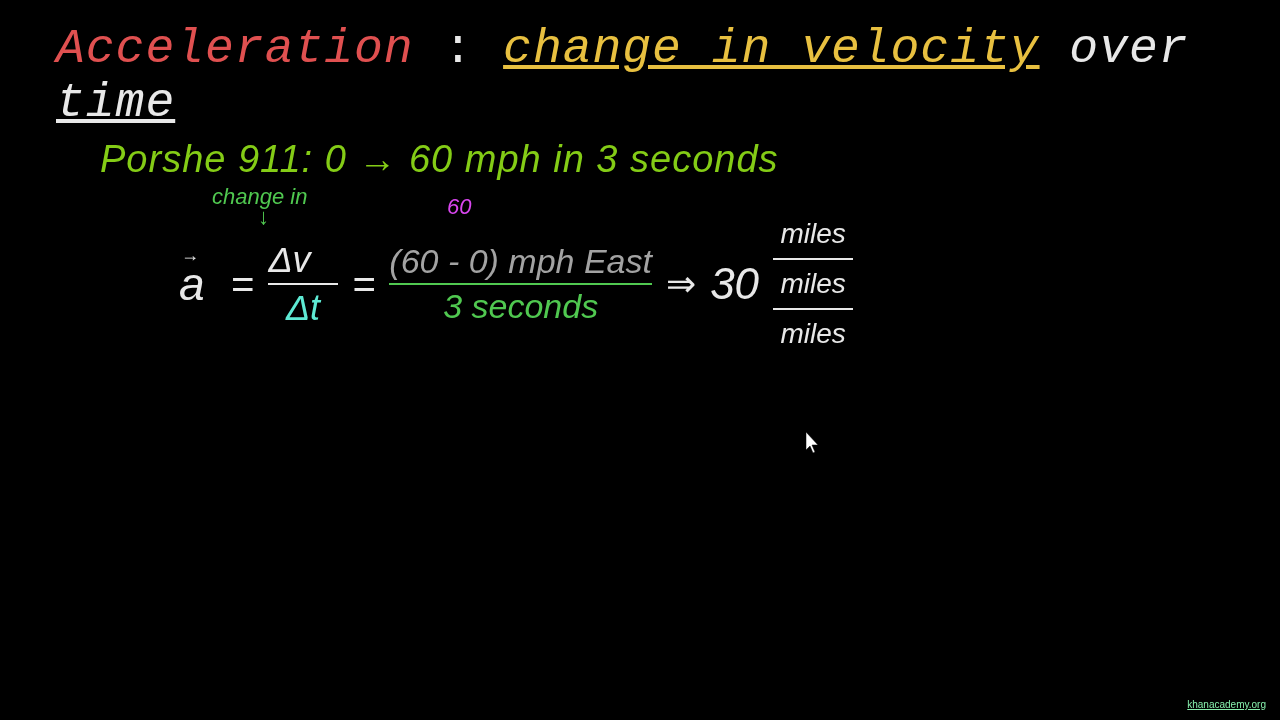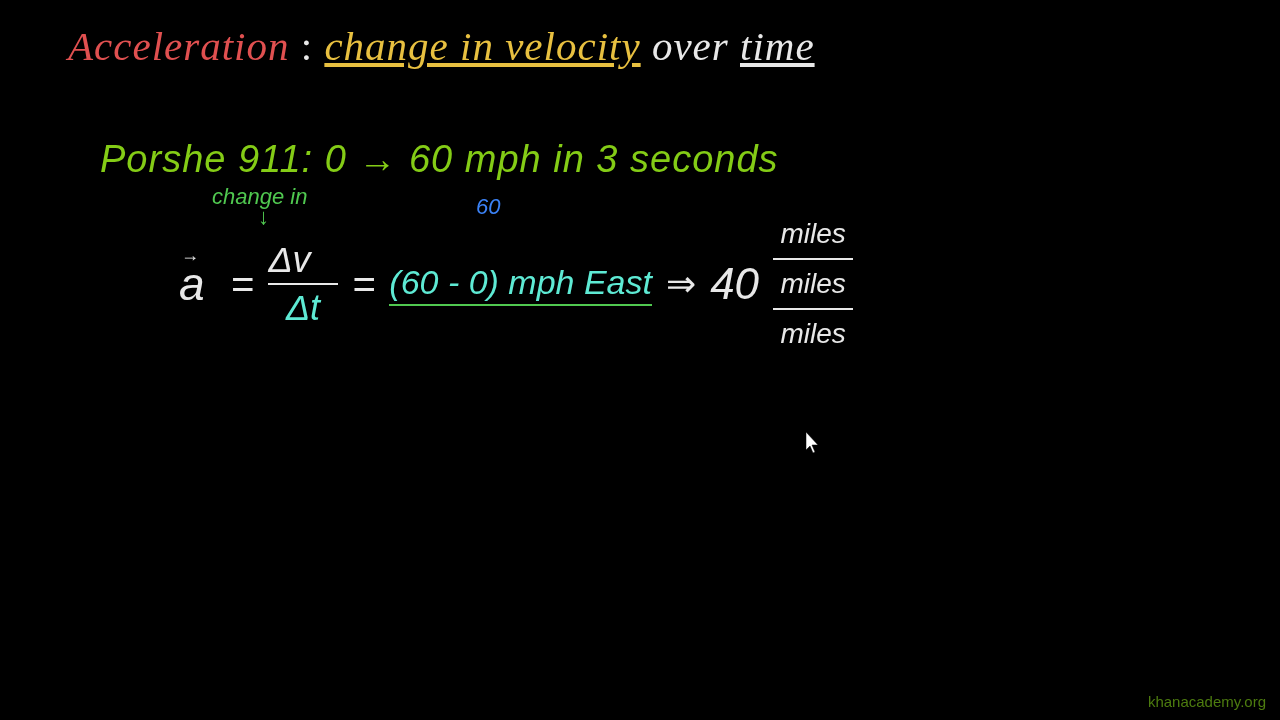--- a/index.html
+++ b/index.html
@@ -16,23 +16,23 @@
     .canvas {
       width: 1280px;
       height: 720px;
       position: relative;
     }
 
     
     .title {
       position: absolute;
       top: 22px;
-      left: 68px;
-      font-size: 41px;
-      font-family: Liberation Serif, serif;
+      left: 56px;
+      font-size: 48px;
+      font-family: Liberation Mono, monospace;
       letter-spacing: 1px;
     }
 
     .title-accel {
       color: #e05050;
       font-style: italic;
     }
 
     .title-colon {
       color: #e8e8e8;
@@ -81,23 +81,23 @@
       top: 204px;
       left: 258px;
       color: #50c850;
       font-size: 22px;
     }
 
     
     .sixty-annotation {
       position: absolute;
       top: 194px;
-      left: 476px;
+      left: 447px;
       font-size: 22px;
-      color: #3b82f6;
+      color: #d946ef;
       font-style: italic;
     }
 
     
     .equation-row {
       position: absolute;
       top: 218px;
       left: 175px;
       display: flex;
       align-items: center;
@@ -171,21 +171,21 @@
     .fraction2 {
       display: flex;
       flex-direction: column;
       align-items: center;
       gap: 2px;
     }
 
     .frac2-num {
       font-size: 34px;
       font-style: italic;
-      color: #5eead4;
+      color: #a3a3a3;
     }
 
     .frac2-line {
       width: 100%;
       height: 2px;
       background: #50c850;
     }
 
     .frac2-den {
       font-size: 34px;
@@ -252,23 +252,24 @@
       color: #e05050;
       font-size: 54px;
       font-style: italic;
     }
 
     
     .watermark {
       position: absolute;
       bottom: 10px;
       right: 14px;
-      color: #4d7c0f;
-      font-size: 15px;
+      color: #86efac;
+      font-size: 10px;
       font-family: Arial, sans-serif;
+      text-decoration: underline;
     }
 
     
     .cursor {
       position: absolute;
       top: 432px;
       left: 806px;
       width: 12px;
       height: 20px;
       pointer-events: none;
@@ -305,25 +306,26 @@
       <span class="fraction-num delta-v">Δv⃗</span>
       <div class="fraction-line" style="color:#e8e8e8;"></div>
       <span class="fraction-den delta-t">Δt</span>
     </div>
 
     <span class="equals">=</span>
 
     <div class="fraction2" style="min-width:240px;">
       <span class="frac2-num">(60 - 0) mph East</span>
       <div class="frac2-line"></div>
+      <span class="frac2-den">3 seconds</span>
     </div>
 
     <span class="double-arrow">⇒</span>
 
-    <span class="twenty">40</span>
+    <span class="twenty">30</span>
 
     <div class="fraction3" style="min-width:80px;">
       <span class="frac3-miles">miles</span>
       <div class="frac3-line"></div>
       <span class="frac3-hour">miles</span>
       <div class="frac3-line2"></div>
       <span class="frac3-second">miles</span>
     </div>
 
   </div>

